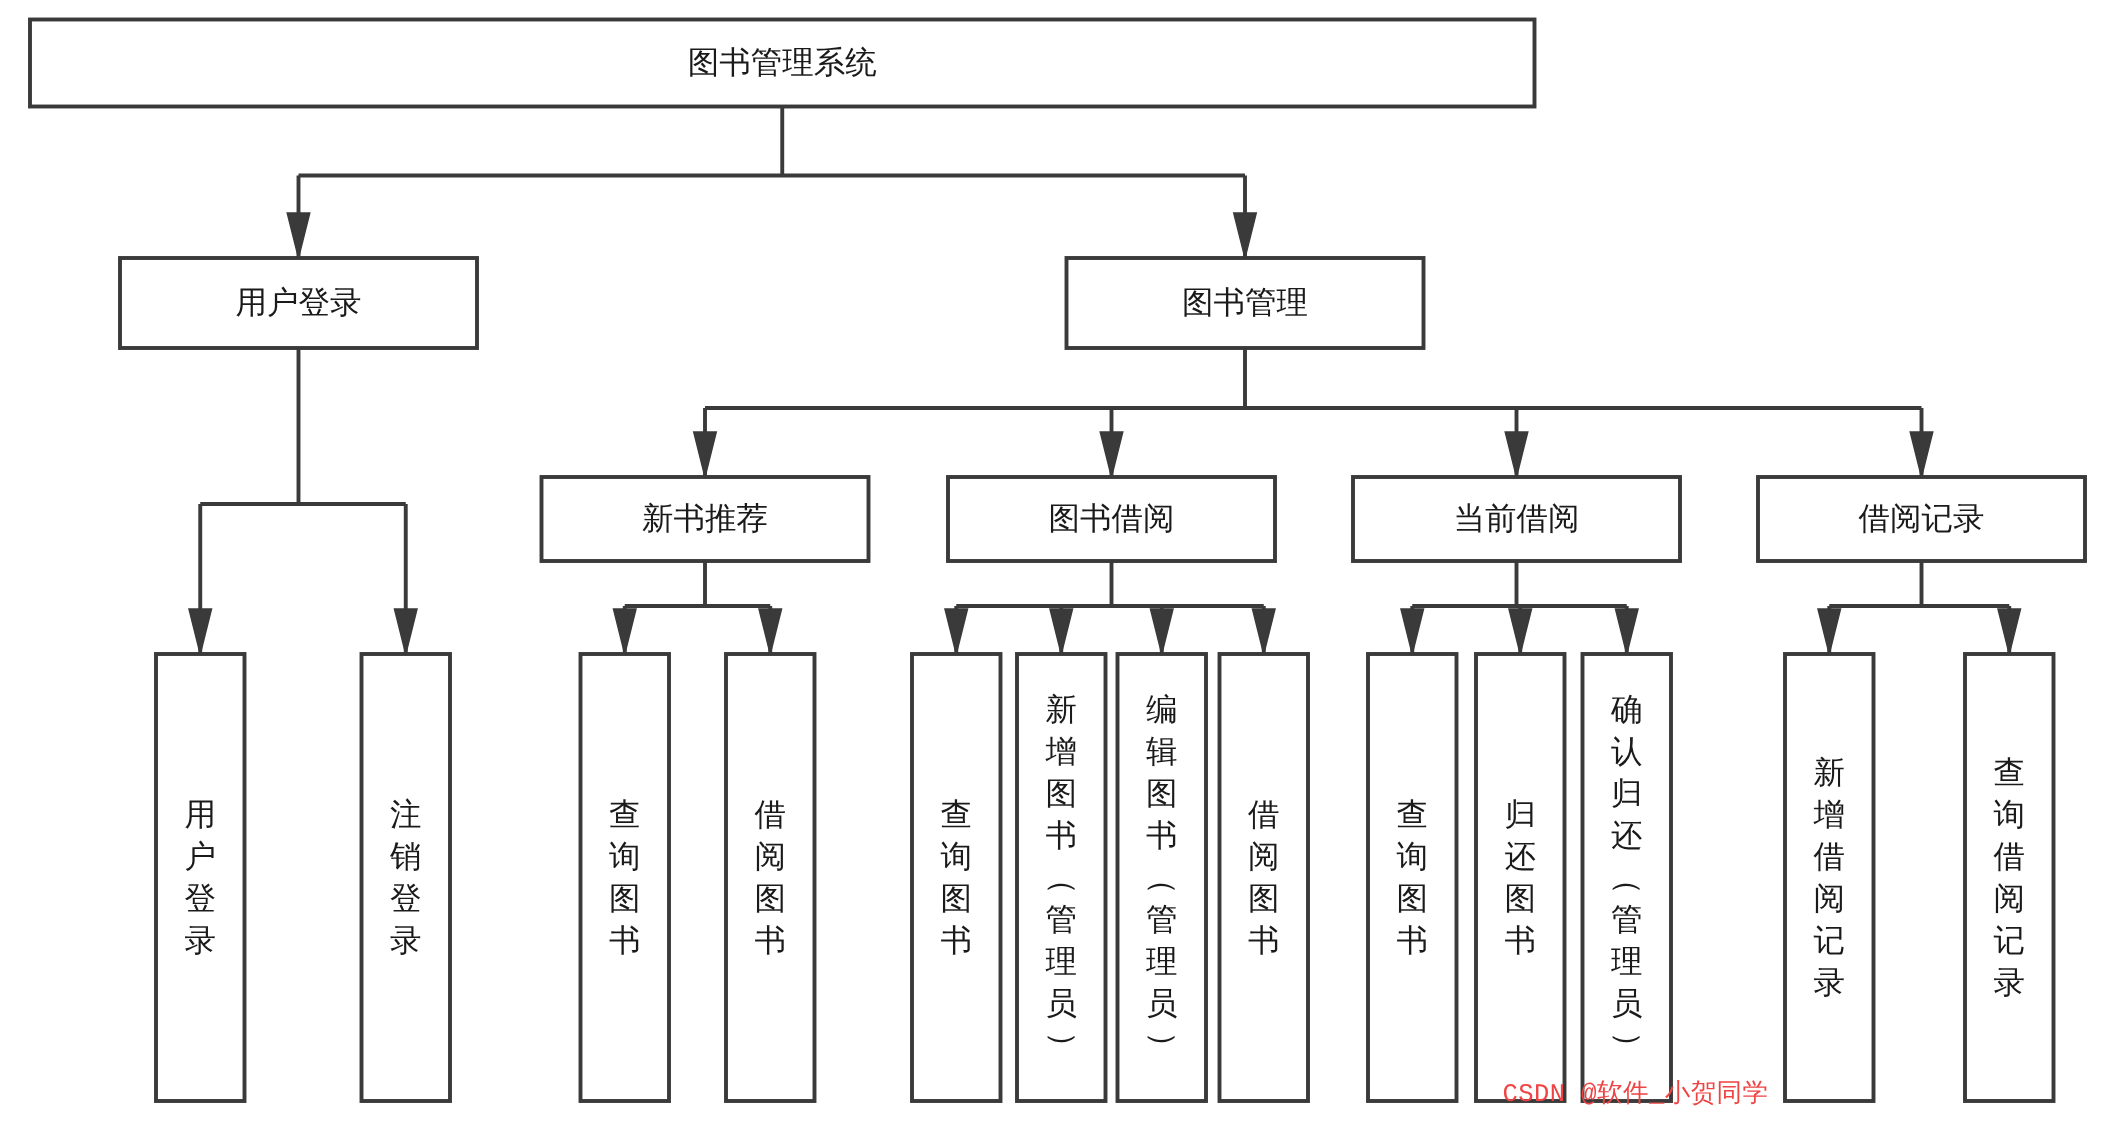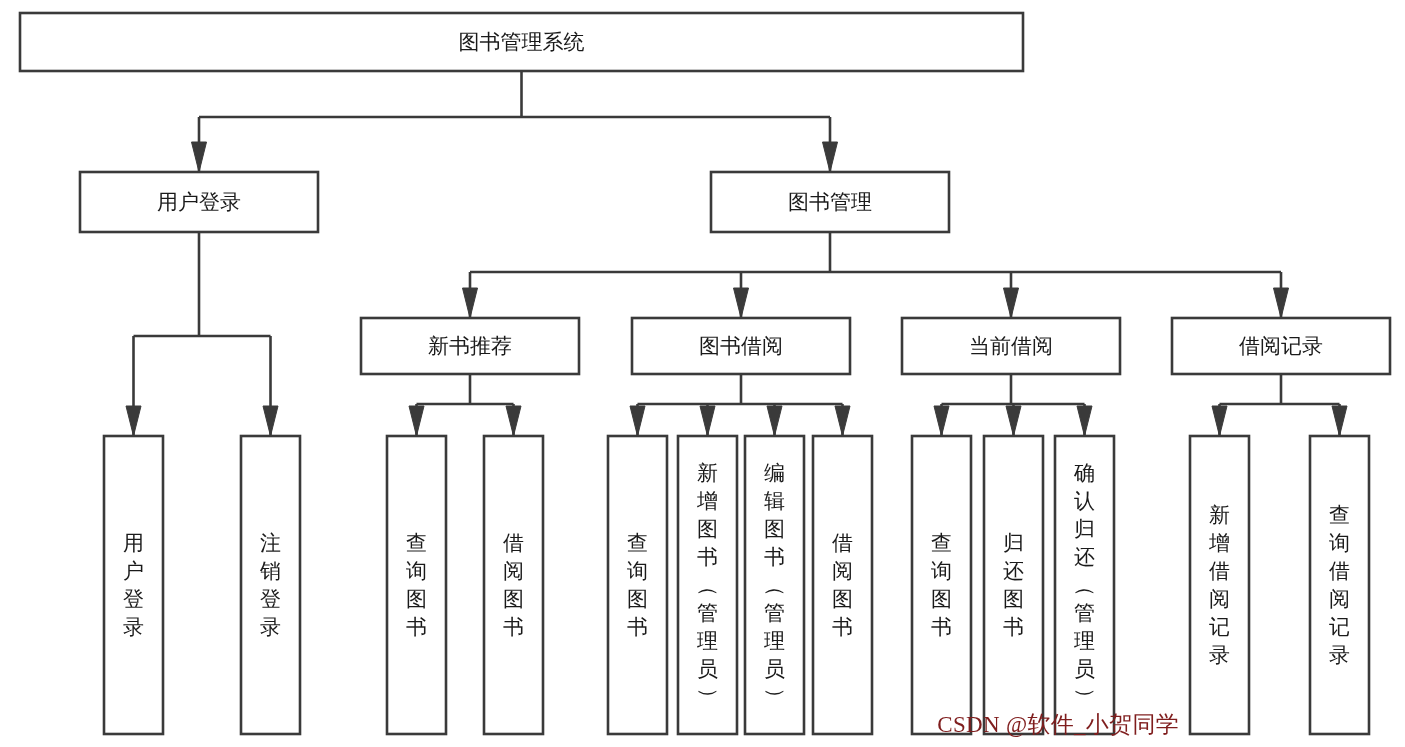--- a/index.html
+++ b/index.html
@@ -55,23 +55,23 @@
     font-family: "DejaVu Sans", "Liberation Sans", sans-serif;
     font-size: 21px;
     fill: #1a1a1a;
     text-anchor: middle;
     dominant-baseline: middle;
   }
   .watermark-text {
     position: absolute;
     right: 12px;
     bottom: 7px;
-    font-family: Liberation Serif, serif;
-    font-size: 23px;
-    color: #7f1d1d;
+    font-family: Liberation Mono, monospace;
+    font-size: 17px;
+    color: #ef4444;
     white-space: nowrap;
     letter-spacing: 0.3px;
     user-select: none;
   }
 </style>
 </head>
 <body>
 
 <div id="diagram-root">
   <svg class="diagram-canvas" viewBox="0 0 1405 747">

